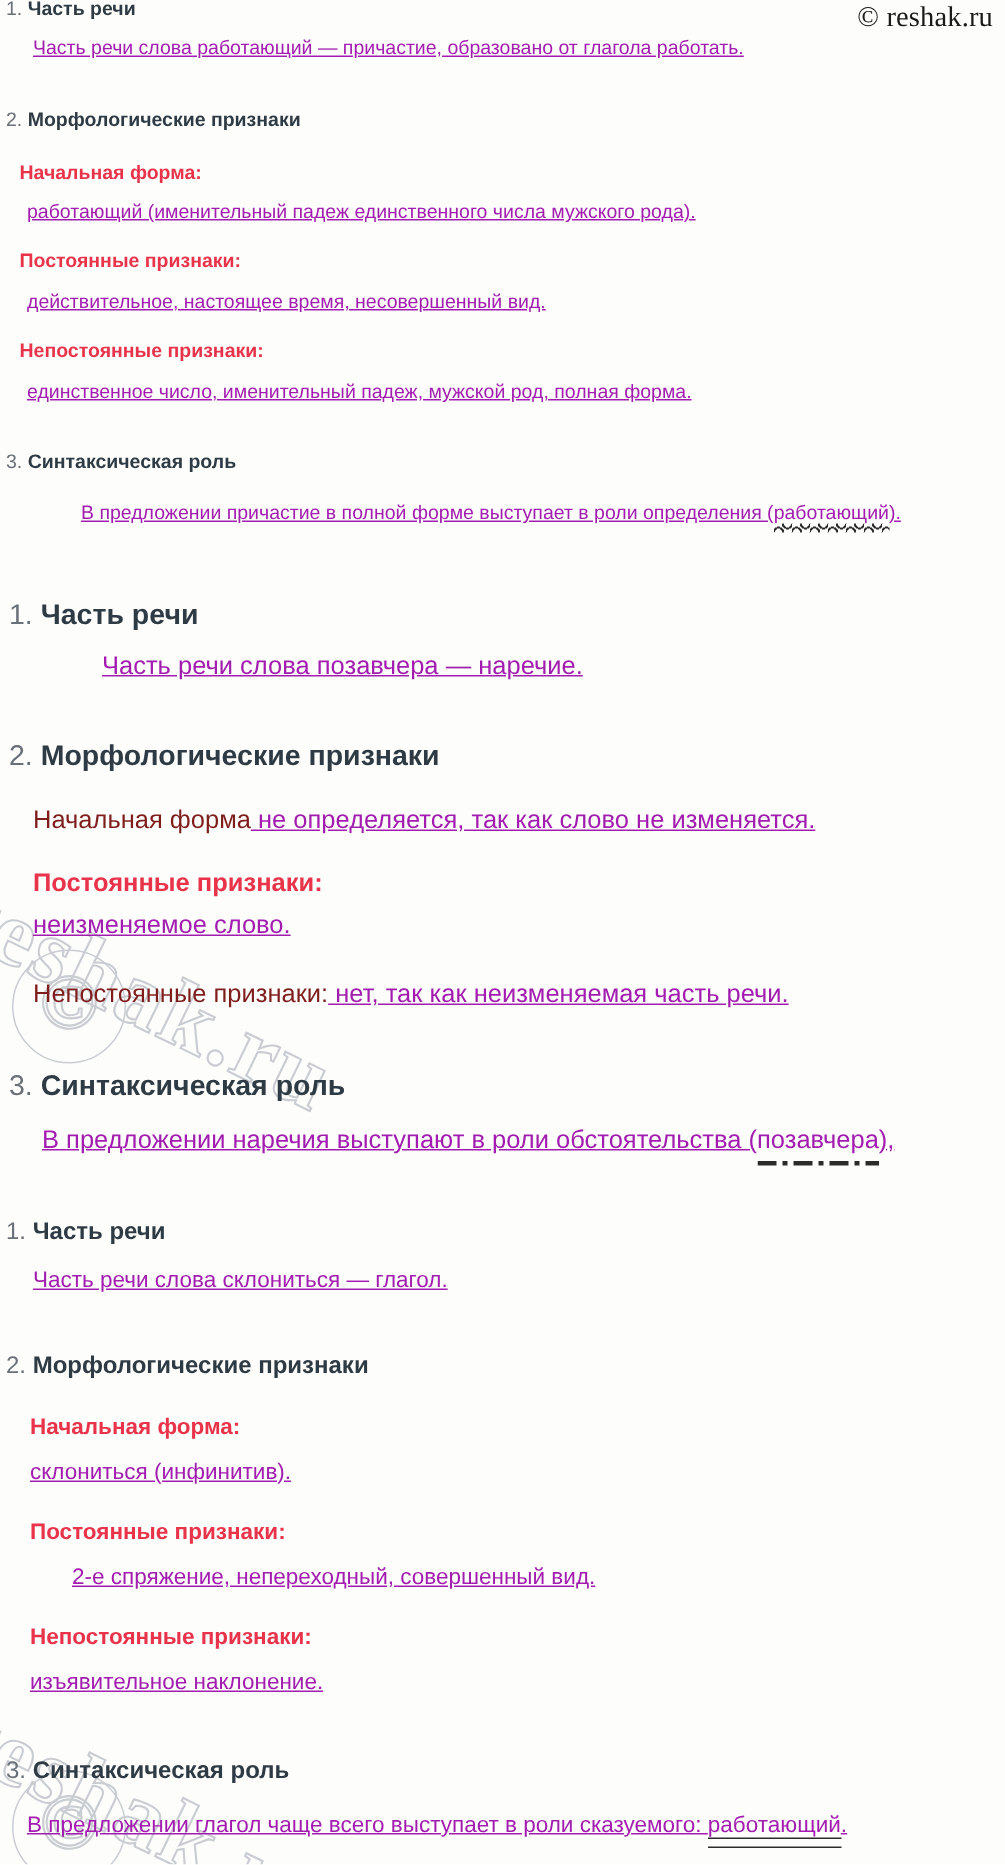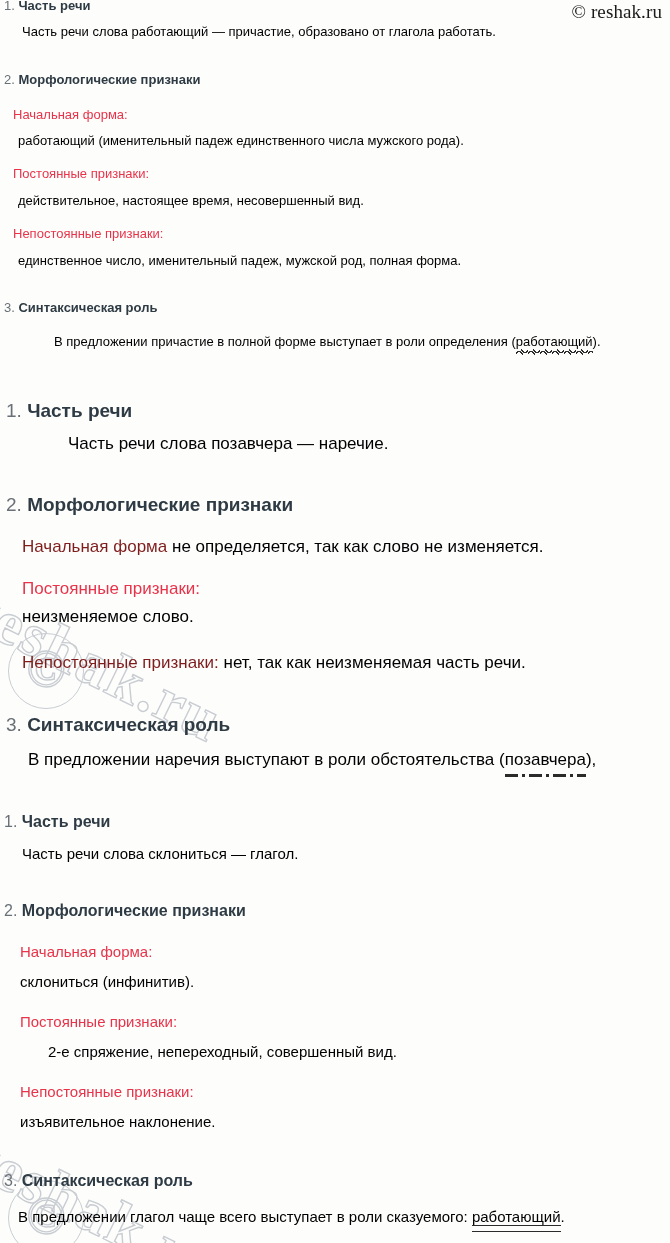--- a/index.html
+++ b/index.html
@@ -70,26 +70,27 @@
     color: #2f3b44;
     font-weight: 700;
     white-space: nowrap;
   }
   .num-head .num {
     color: #6a7077;
     font-weight: 400;
   }
 
   .body-line {
-    color: #000000;
+    color: #a21caf;
     font-weight: 400;
+    text-decoration: underline;
   }
   .sub-head {
     color: #e8334a;
-    font-weight: 400;
+    font-weight: 700;
   }
   .sub-head-inline { color: #7f1d1d; }
 
   
   .b1 { font-size: 13.5px; }
   .b1 .num-head { font-size: 13px; }
   .b1 .sub-head { font-size: 13px; }
   .b1 .body-line { font-size: 13px; }
 
   

